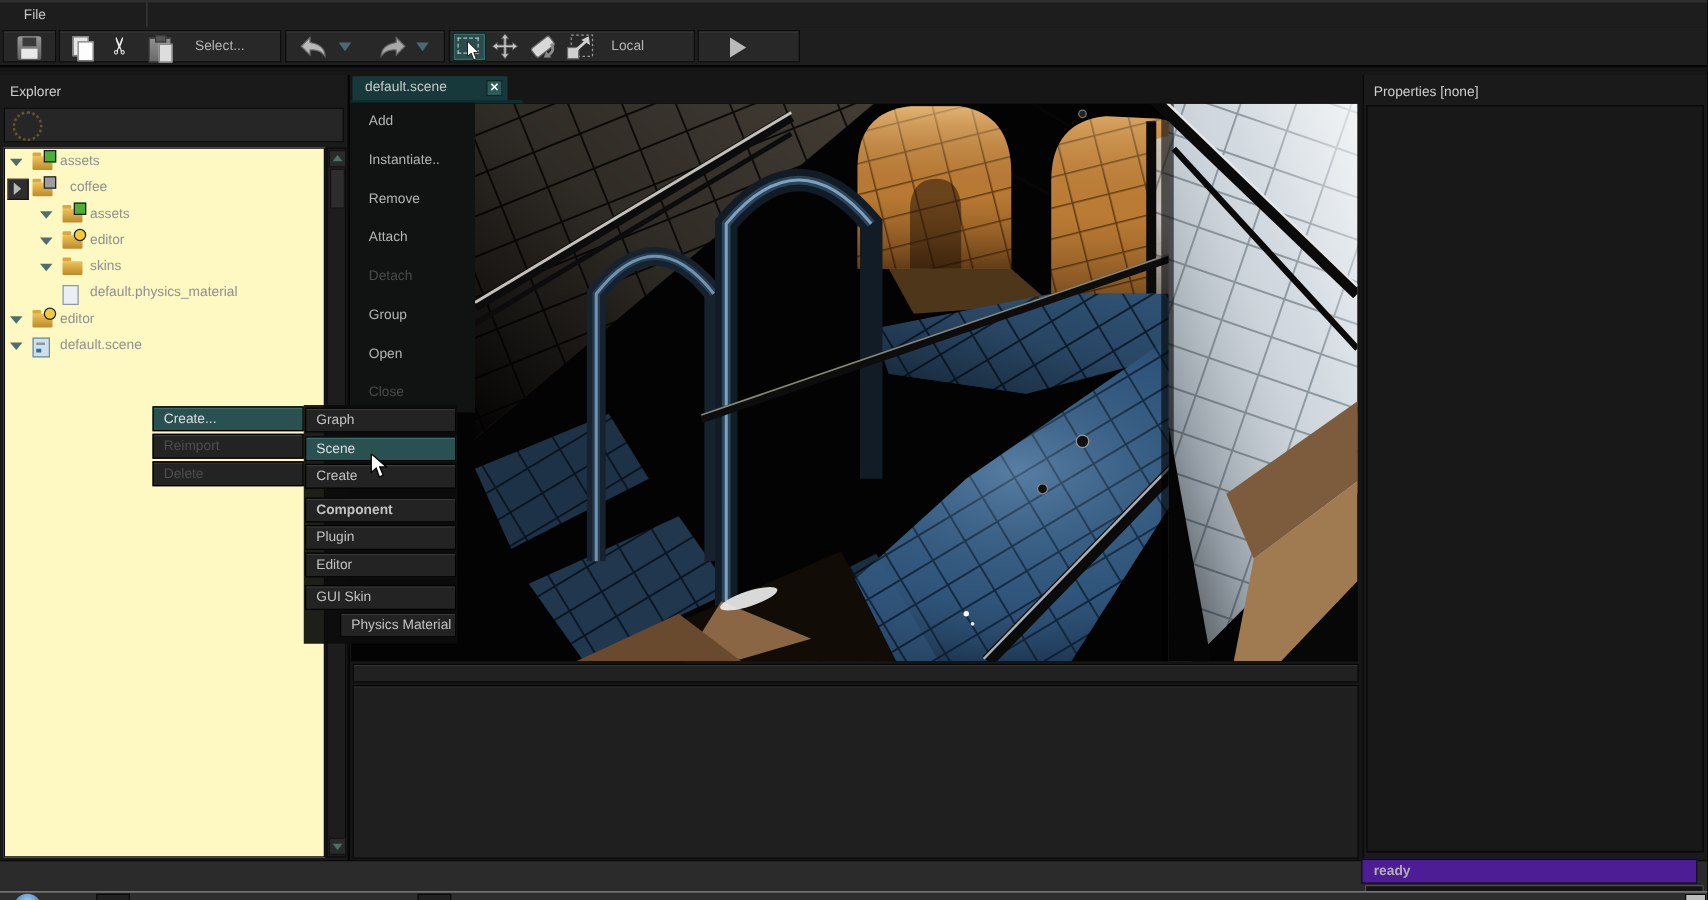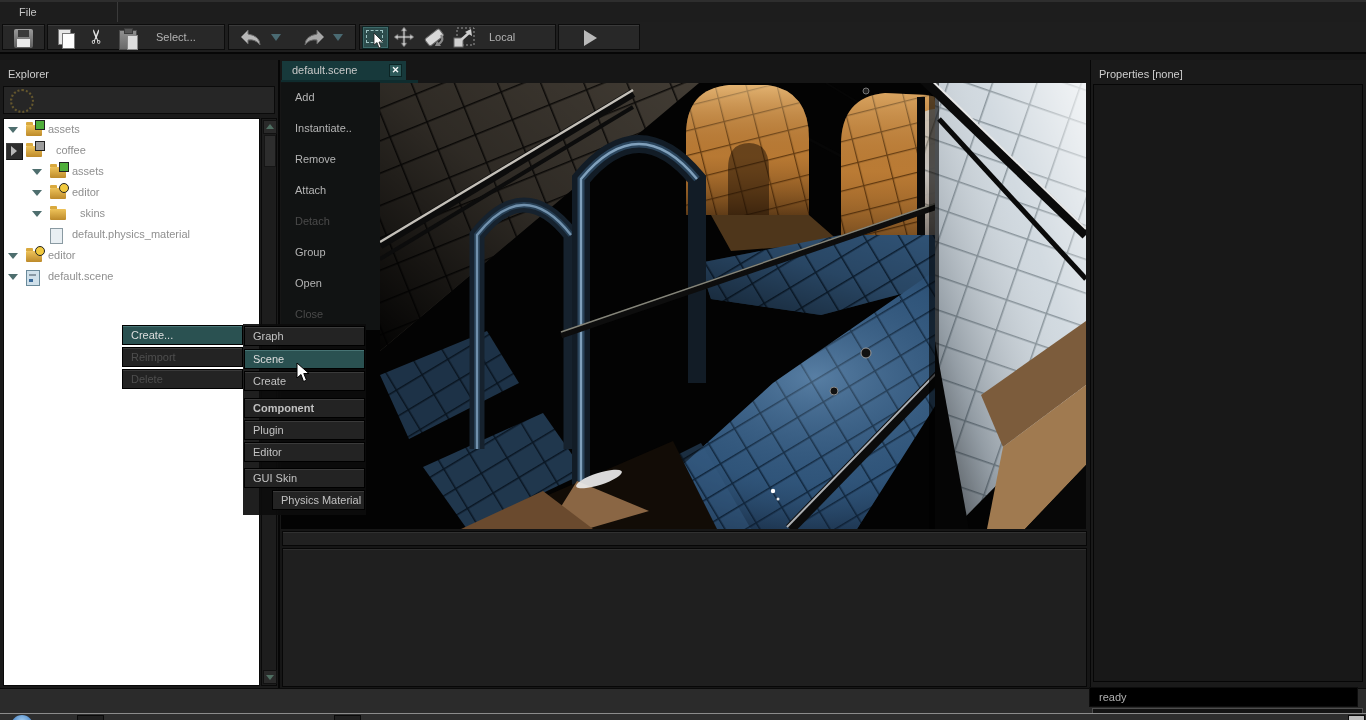--- a/index.html
+++ b/index.html
@@ -40,21 +40,21 @@
   .toolbtn.sel{background:#2c4c4c;border:1px solid #0f2424;box-sizing:border-box;box-shadow:inset 0 0 0 1px #3d6a6a;}
   .dash-rect{position:absolute;left:3px;top:3px;width:15px;height:11px;border:1px dashed #9fc4c4;}
   .play-tri{position:absolute;width:0;height:0;border-top:8px solid transparent;border-bottom:8px solid transparent;
             border-left:13px solid #b9b9b9;top:4px;}
 
   
   .explorer{left:0;top:60px;width:280px;height:628px;background:#1a1a1a;border-right:2px solid #060606;box-sizing:border-box;}
   .panel-title{position:absolute;left:8px;top:8px;color:#cecece;}
   .searchbox{position:absolute;left:3px;top:26px;width:272px;height:28px;background:#262626;border:1px solid #0a0a0a;box-sizing:border-box;}
   .search-ring{position:absolute;left:6px;top:2px;width:20px;height:20px;border:2px dotted #70602f;border-radius:50%;opacity:.85;}
-  .treebox{position:absolute;left:3px;top:58px;width:257px;height:568px;background:#ffffff;border:1px solid #090909;box-sizing:border-box;}
+  .treebox{position:absolute;left:3px;top:58px;width:257px;height:568px;background:#fef9c3;border:1px solid #090909;box-sizing:border-box;}
   .vscroll{position:absolute;left:261px;top:58px;width:16px;height:568px;background:#1d1d1d;border:1px solid #090909;box-sizing:border-box;}
   .sbtn{position:absolute;left:1px;width:12px;height:12px;background:#2a2a2a;border:1px solid #111;}
   .stri{position:absolute;left:2px;width:0;height:0;border-left:4px solid transparent;border-right:4px solid transparent;}
   .stri.up{border-bottom:5px solid #4f6f62;top:3px;}
   .stri.dn{border-top:5px solid #4f6f62;top:4px;}
   .sthumb{position:absolute;left:2px;top:16px;width:10px;height:30px;background:#2d2d2d;border:1px solid #151515;}
 
   .trow{position:relative;height:21px;}
   .trow .lbl{position:absolute;top:0;line-height:21px;color:#8f8f8f;white-space:nowrap;}
   .tarrow{position:absolute;top:8px;width:0;height:0;}
@@ -94,22 +94,22 @@
   .ctx-item.disabled{color:#4a4a4a;}
   .asset-menu{left:122px;top:325px;width:121px;}
   .boxitem{position:relative;height:20px;line-height:18px;padding-left:8px;background:#232323;border:1px solid #000;
            box-shadow:inset 0 1px 0 #3a3a3a;box-sizing:border-box;color:#c2c2c2;margin-bottom:2px;}
   .boxitem.hl{background:#2a5151;color:#dedede;box-shadow:inset 0 1px 0 #477474;}
   .boxitem.disabled{color:#4e4e4e;}
   .create-sub{left:243px;top:324px;width:123px;background:rgba(12,12,12,0.92);padding:2px 1px 3px 1px;box-sizing:border-box;}
 
   
   .bottomstrip{left:0;top:688px;width:1366px;height:25px;background:#2b2b2b;border-top:1px solid #0a0a0a;box-sizing:border-box;}
-  .ready{left:1089px;top:687px;width:269px;height:20px;background:#000000;border:1px solid #0d0d0d;
-         color:#b0b0b0;line-height:18px;padding-left:9px;box-sizing:border-box;}
+  .ready{left:1089px;top:687px;width:269px;height:20px;background:#4c1d95;border:1px solid #0d0d0d;
+         color:#b0b0b0;line-height:18px;padding-left:9px;box-sizing:border-box;font-weight:bold;}
   .progress{left:1092px;top:708px;width:271px;height:6px;background:#141414;border:1px solid #4e4e4e;box-sizing:border-box;}
   .taskbar{left:0;top:713px;width:1366px;height:7px;background:#2e2e2e;border-top:1px solid #8c8c8c;box-sizing:border-box;overflow:hidden;}
   .orb{position:absolute;left:11px;top:1px;width:22px;height:22px;border-radius:50%;
        background:radial-gradient(circle at 50% 30%,#a8d0f0,#4a86c8 55%,#173e78);}
   .titem{position:absolute;top:1px;height:6px;background:#202020;border:1px solid #0a0a0a;box-sizing:border-box;}
 
   .cursor{position:absolute;pointer-events:none;}
 </style>
 </head>
 <body>
@@ -221,21 +221,21 @@
           <div class="trow">
             <div class="tarrow down" style="left: 28px;"></div>
             <div class="fold" style="left: 46px;">
               <div class="badge pin"></div>
             </div>
             <div class="lbl" style="left: 68px;">editor</div>
           </div>
           <div class="trow">
             <div class="tarrow down" style="left: 28px;"></div>
             <div class="fold" style="left: 46px;"></div>
-            <div class="lbl" style="left: 76px; text-align: right;">skins</div>
+            <div class="lbl" style="left: 68px; text-align: right;">skins</div>
           </div>
           <div class="trow">
             <div class="fico" style="left: 46px;"></div>
             <div class="lbl" style="left: 68px;">default.physics_material</div>
           </div>
           <div class="trow">
             <div class="tarrow down" style="left: 4px;"></div>
             <div class="fold" style="left: 22px;">
               <div class="badge pin"></div>
             </div>

